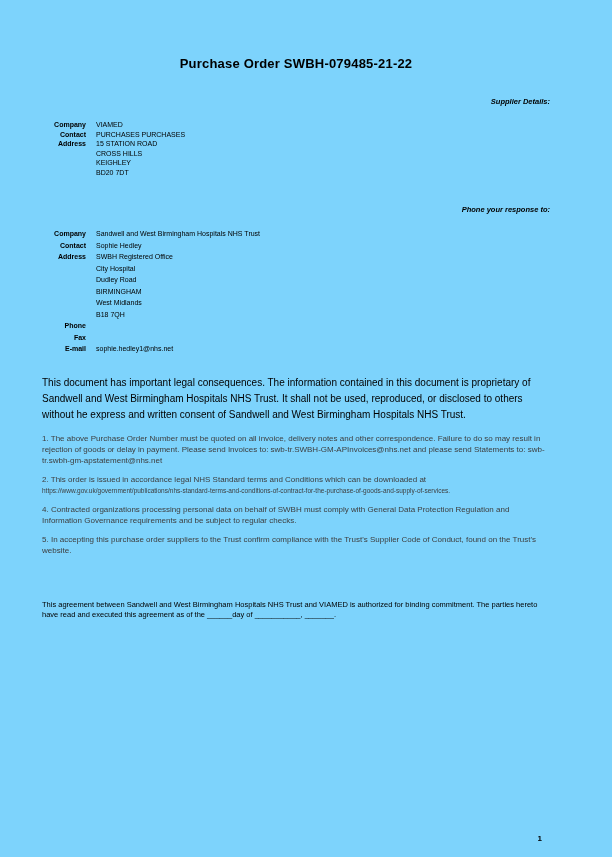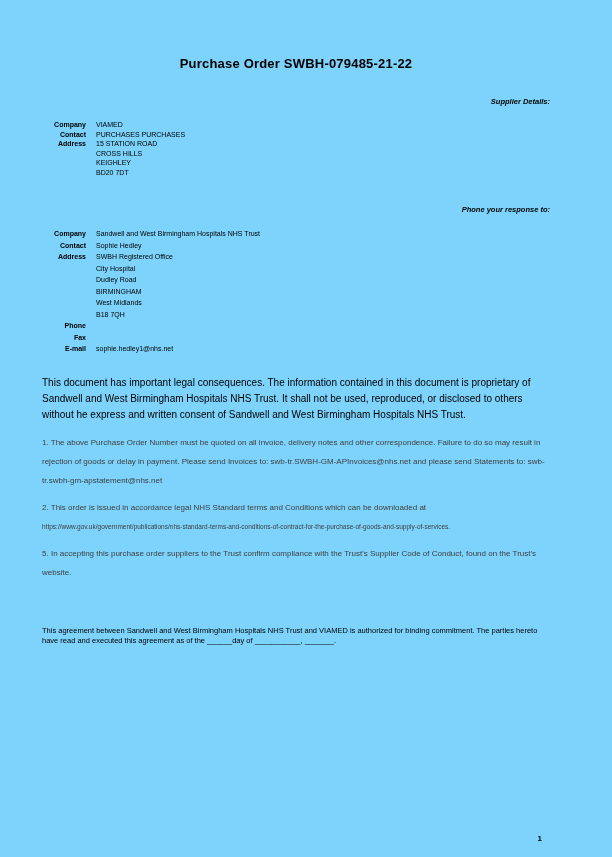--- a/index.html
+++ b/index.html
@@ -44,21 +44,21 @@
   }
   .field-value { margin-left: 10px; }
   .legal {
     font-size: 10px;
     font-weight: normal;
     line-height: 16px;
     margin: 0 0 10px 0;
   }
   .term {
     font-size: 8px;
-    line-height: 19px;
+    line-height: 11px;
     margin: 8px 0;
     color: #3d3d3d;
   }
   .term-number { color: #3d3d3d; }
   .term-link { font-size: 6.5px; }
   .agreement {
     font-size: 7.5px;
     font-weight: normal;
     line-height: 10px;
     margin: 44px 0 4px 0;
@@ -147,20 +147,21 @@
           <div class="field-line">sophie.hedley1@nhs.net</div>
         </div>
       </div>
     </div>
 
   <p class="legal">This document has important legal consequences. The information contained in this document is proprietary of Sandwell and West Birmingham Hospitals NHS Trust. It shall not be used, reproduced, or disclosed to others without he express and written consent of Sandwell and West Birmingham Hospitals NHS Trust.</p>
 
   <div id="terms-list">
       <p class="term"><span class="term-number">1. </span><span class="term-text">The above Purchase Order Number must be quoted on all invoice, delivery notes and other correspondence. Failure to do so may result in rejection of goods or delay in payment.  Please send Invoices to: swb-tr.SWBH-GM-APInvoices@nhs.net and please send Statements to: swb-tr.swbh-gm-apstatement@nhs.net</span></p>
       <p class="term"><span class="term-number">2. </span><span class="term-text">This order is issued in accordance legal NHS Standard terms and Conditions which can be downloaded at</span> <span class="term-link">https://www.gov.uk/government/publications/nhs-standard-terms-and-conditions-of-contract-for-the-purchase-of-goods-and-supply-of-services.</span></p>
+      <p class="term"><span class="term-number">4. </span><span class="term-text">Contracted organizations processing personal data on behalf of SWBH must comply with General Data Protection Regulation and Information Governance requirements and be subject to regular checks.</span></p>
       <p class="term"><span class="term-number">5. </span><span class="term-text">In accepting this purchase order suppliers to the Trust confirm compliance with the Trust's Supplier Code of Conduct, found on the Trust's website.</span></p>
     </div>
 
   <p class="agreement">This agreement between Sandwell and West Birmingham Hospitals NHS Trust and VIAMED is authorized for binding commitment. The parties hereto have read and executed this agreement as of the ______day of ___________, _______.</p>
 
   <div class="page-number">1</div>
 
 </div>
 
 </body></html>

